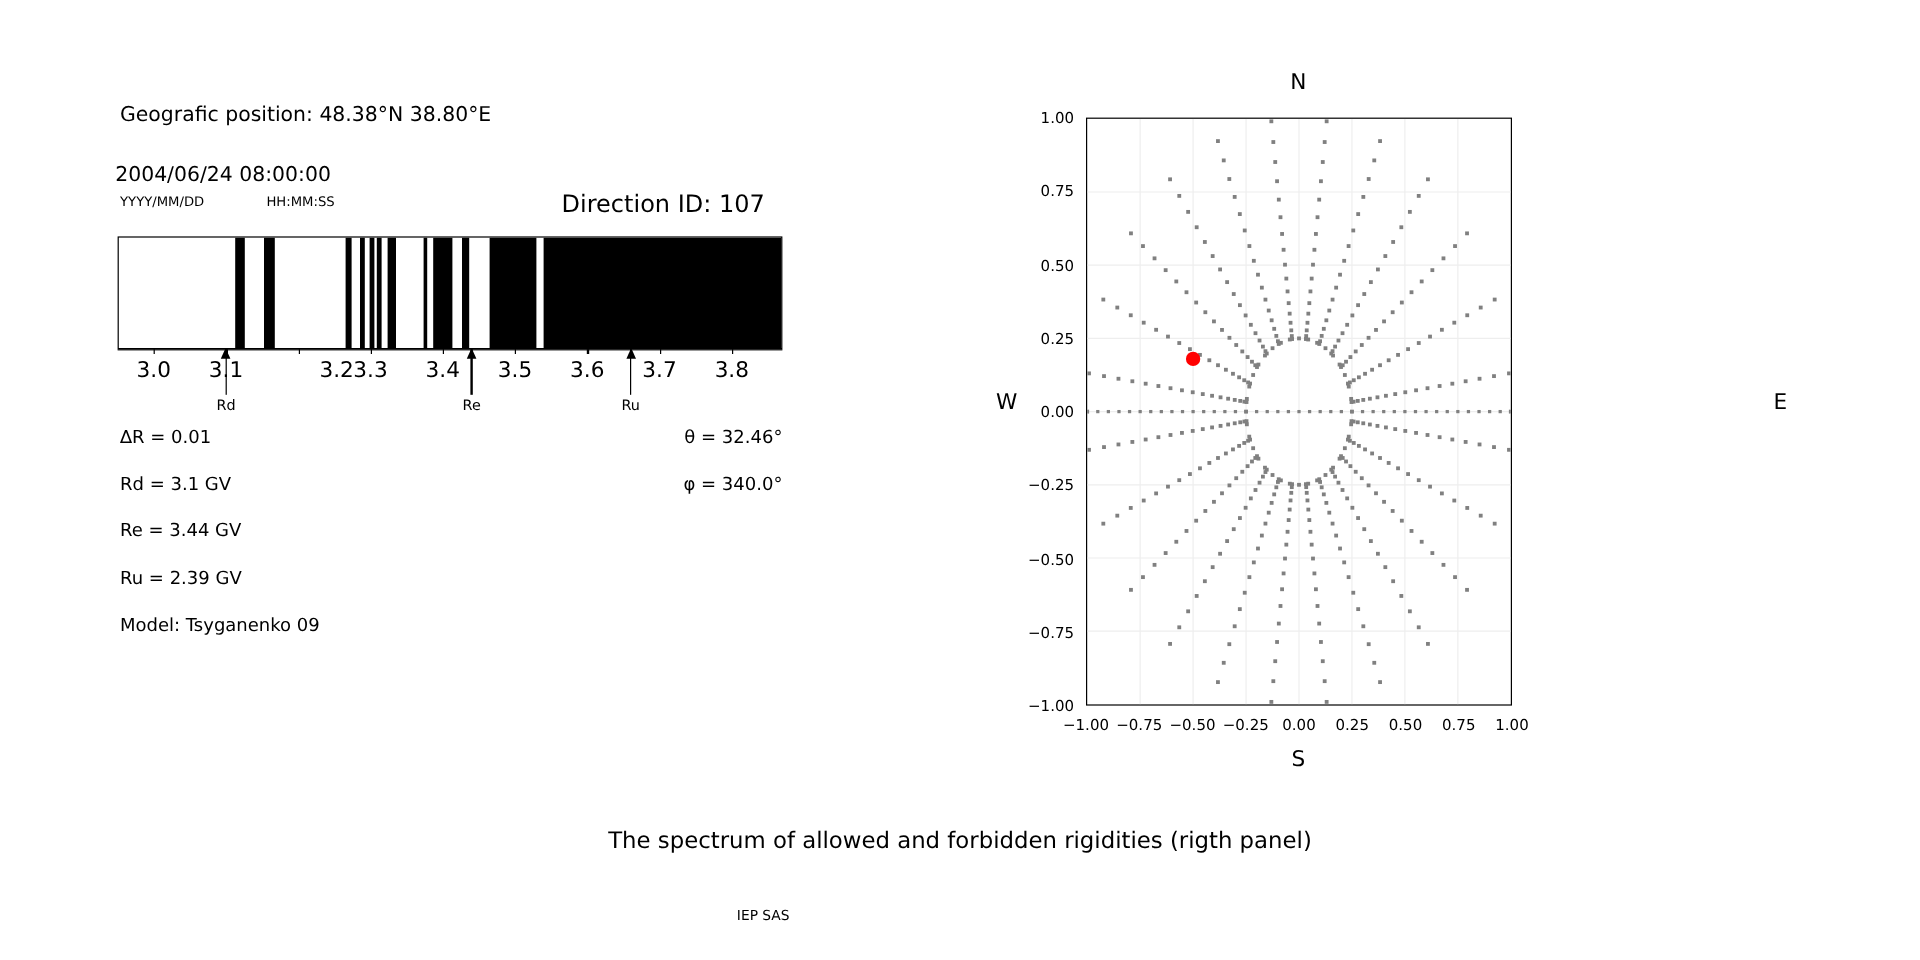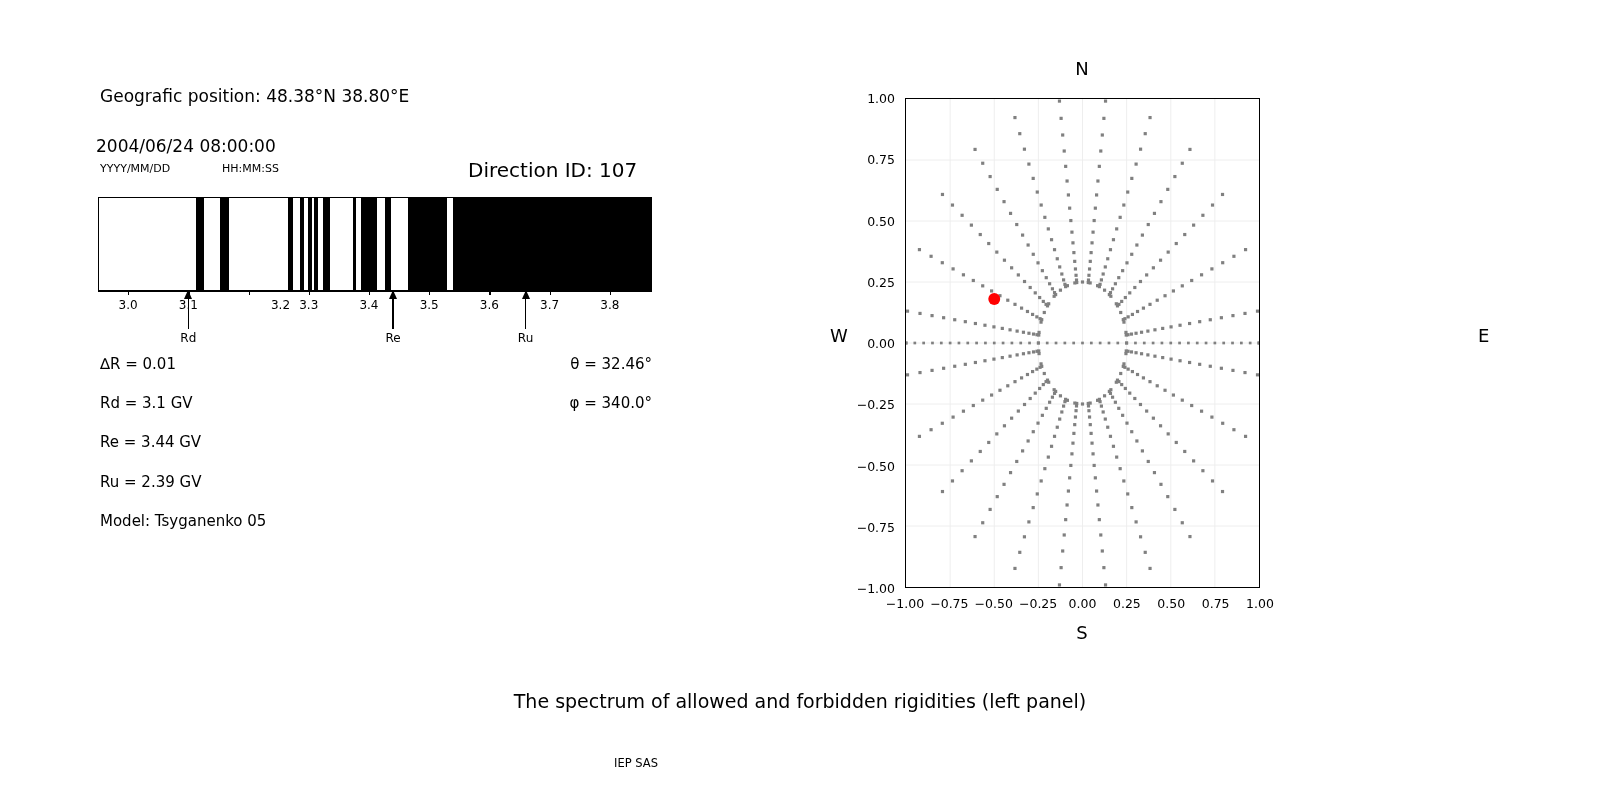--- a/index.html
+++ b/index.html
@@ -73,21 +73,21 @@
   }
   #spectrum-axis .tick {
     position: absolute;
     top: 0;
     width: 1.3px; height: 4px;
     background: #000;
   }
   #spectrum-axis .tick-label {
     position: absolute;
     top: 7px;
-    font-size: 12px;
+    font-size: 18px;
     transform: translateX(-50%);
     white-space: nowrap;
   }
 
   
   .marker {
     position: absolute;
     top: 0;
     width: 0; height: 0;
   }
@@ -249,21 +249,21 @@
         <div class="shaft"></div>
         <div class="head"></div>
         <div class="mlabel">Ru</div>
       </div>
     </div>
 
   <div class="param param-left" style="top:357px;">∆R = 0.01</div>
   <div class="param param-left" style="top:396px;">Rd = 3.1 GV</div>
   <div class="param param-left" style="top:435px;">Re = 3.44 GV</div>
   <div class="param param-left" style="top:475px;">Ru = 2.39 GV</div>
-  <div class="param param-left" style="top:514px;">Model: Tsyganenko 05</div>
+  <div class="param param-left" style="top:514px;">Model: Tsyganenko 09</div>
 
   <div class="param param-right" style="top:357px;">θ = 32.46°</div>
   <div class="param param-right" style="top:396px;">φ = 340.0°</div>
 </div>
 
 <div id="right-panel">
 
   <div class="compass" id="compass-n">N</div>
   <div class="compass" id="compass-s">S</div>
   <div class="compass" id="compass-w">W</div>
@@ -795,15 +795,15 @@
     <div class="polar-tick-x" style="left: 193.75px; top: 596px;">−0.50</div>
     <div class="polar-tick-x" style="left: 238.125px; top: 596px;">−0.25</div>
     <div class="polar-tick-x" style="left: 282.5px; top: 596px;">0.00</div>
     <div class="polar-tick-x" style="left: 326.875px; top: 596px;">0.25</div>
     <div class="polar-tick-x" style="left: 371.25px; top: 596px;">0.50</div>
     <div class="polar-tick-x" style="left: 415.625px; top: 596px;">0.75</div>
     <div class="polar-tick-x" style="left: 460px; top: 596px;">1.00</div>
   </div>
 
 <div id="caption">
-  <div class="cap-line">The spectrum of allowed and forbidden rigidities (left panel)</div>
+  <div class="cap-line">The spectrum of allowed and forbidden rigidities (rigth panel)</div>
 </div>
 <div id="footer-credit">IEP SAS</div>
 
 </body></html>

